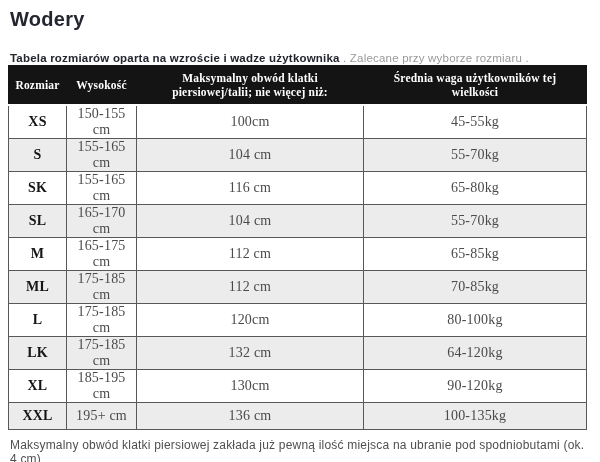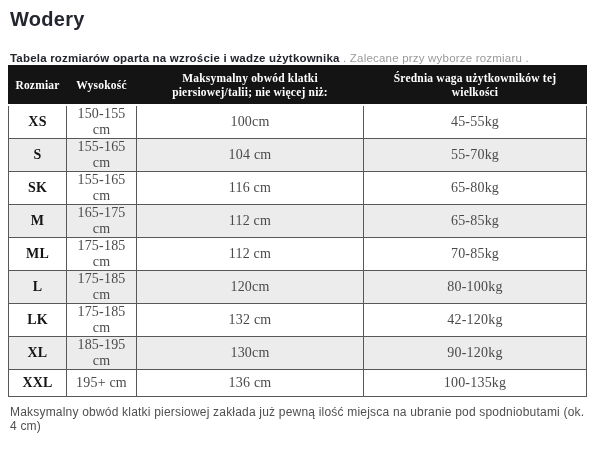--- a/index.html
+++ b/index.html
@@ -123,20 +123,26 @@
           <td class="chest-cell">104 cm</td>
           <td class="weight-cell">55-70kg</td>
         </tr>
         <tr>
           <td class="size-cell">SK</td>
           <td class="height-cell">155-165 cm</td>
           <td class="chest-cell">116 cm</td>
           <td class="weight-cell">65-80kg</td>
         </tr>
         <tr>
+          <td class="size-cell">SL</td>
+          <td class="height-cell">165-170 cm</td>
+          <td class="chest-cell">104 cm</td>
+          <td class="weight-cell">55-70kg</td>
+        </tr>
+        <tr>
           <td class="size-cell">M</td>
           <td class="height-cell">165-175 cm</td>
           <td class="chest-cell">112 cm</td>
           <td class="weight-cell">65-85kg</td>
         </tr>
         <tr>
           <td class="size-cell">ML</td>
           <td class="height-cell">175-185 cm</td>
           <td class="chest-cell">112 cm</td>
           <td class="weight-cell">70-85kg</td>
@@ -144,21 +150,21 @@
         <tr>
           <td class="size-cell">L</td>
           <td class="height-cell">175-185 cm</td>
           <td class="chest-cell">120cm</td>
           <td class="weight-cell">80-100kg</td>
         </tr>
         <tr>
           <td class="size-cell">LK</td>
           <td class="height-cell">175-185 cm</td>
           <td class="chest-cell">132 cm</td>
-          <td class="weight-cell">42-120kg</td>
+          <td class="weight-cell">64-120kg</td>
         </tr>
         <tr>
           <td class="size-cell">XL</td>
           <td class="height-cell">185-195 cm</td>
           <td class="chest-cell">130cm</td>
           <td class="weight-cell">90-120kg</td>
         </tr>
         <tr>
           <td class="size-cell">XXL</td>
           <td class="height-cell">195+ cm</td>

